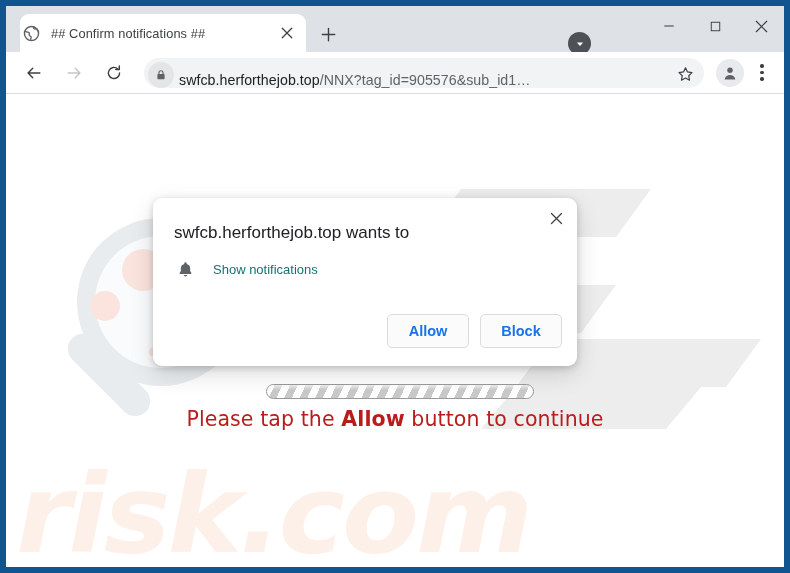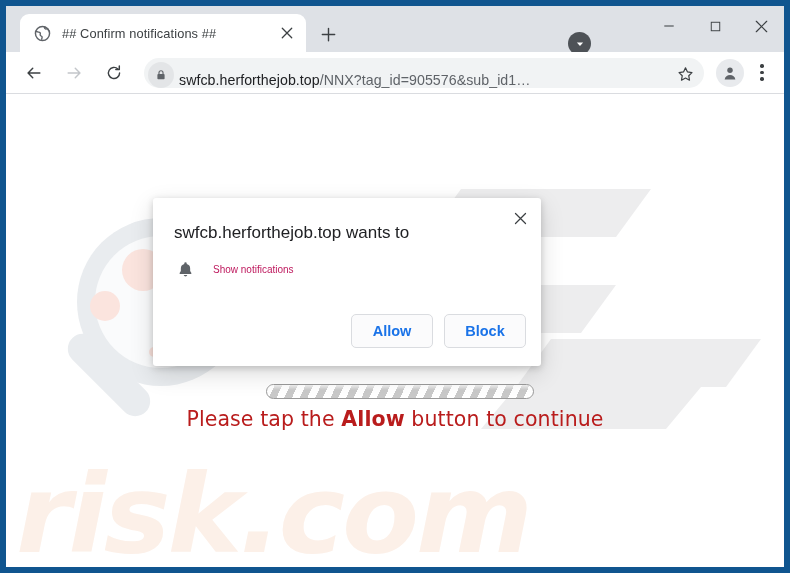--- a/index.html
+++ b/index.html
@@ -44,21 +44,21 @@
   .tab {
     position: absolute;
     left: 14px;
     top: 8px;
     width: 286px;
     height: 38px;
     background: #ffffff;
     border-radius: 9px 9px 0 0;
     display: flex;
     align-items: center;
-    padding: 0 8px 0 14px;
+    padding: 0 8px 0 3px;
     box-sizing: border-box;
   }
   .tab-favicon {
     width: 17px; height: 17px;
     flex: 0 0 17px;
     margin-right: 11px;
     display: block;
   }
   .tab-title {
     flex: 1 1 auto;
@@ -266,23 +266,23 @@
     color: #b91c1c;
     font-family: "DejaVu Sans", sans-serif;
     letter-spacing: .1px;
   }
   .tapline b { font-weight: 700; }
 
   
   .permdialog {
     position: absolute;
     left: 147px; top: 104px;
-    width: 388px; height: 168px;
-    background: #ffffff;
-    border-radius: 3px;
+    width: 424px; height: 168px;
+    background: #ffffff;
+    border-radius: 9px;
     box-shadow: 0 2px 7px rgba(0,0,0,.18), 0 8px 24px rgba(0,0,0,.14);
     box-sizing: border-box;
   }
   .perm-close {
     position: absolute;
     right: 8px; top: 7px;
     width: 26px; height: 26px;
     display: flex;
     align-items: center;
     justify-content: center;
@@ -303,22 +303,22 @@
   }
   .perm-bell {
     width: 22px; height: 22px;
     flex: 0 0 22px;
     margin-right: 17px;
     display: flex;
     align-items: center;
     justify-content: center;
   }
   .perm-label {
-    font-size: 10px;
-    color: #be185d;
+    font-size: 13px;
+    color: #0f766e;
     white-space: nowrap;
   }
   .perm-actions {
     position: absolute;
     right: 15px; bottom: 18px;
     display: flex;
     gap: 11px;
   }
   .perm-btn {
     min-width: 82px;

